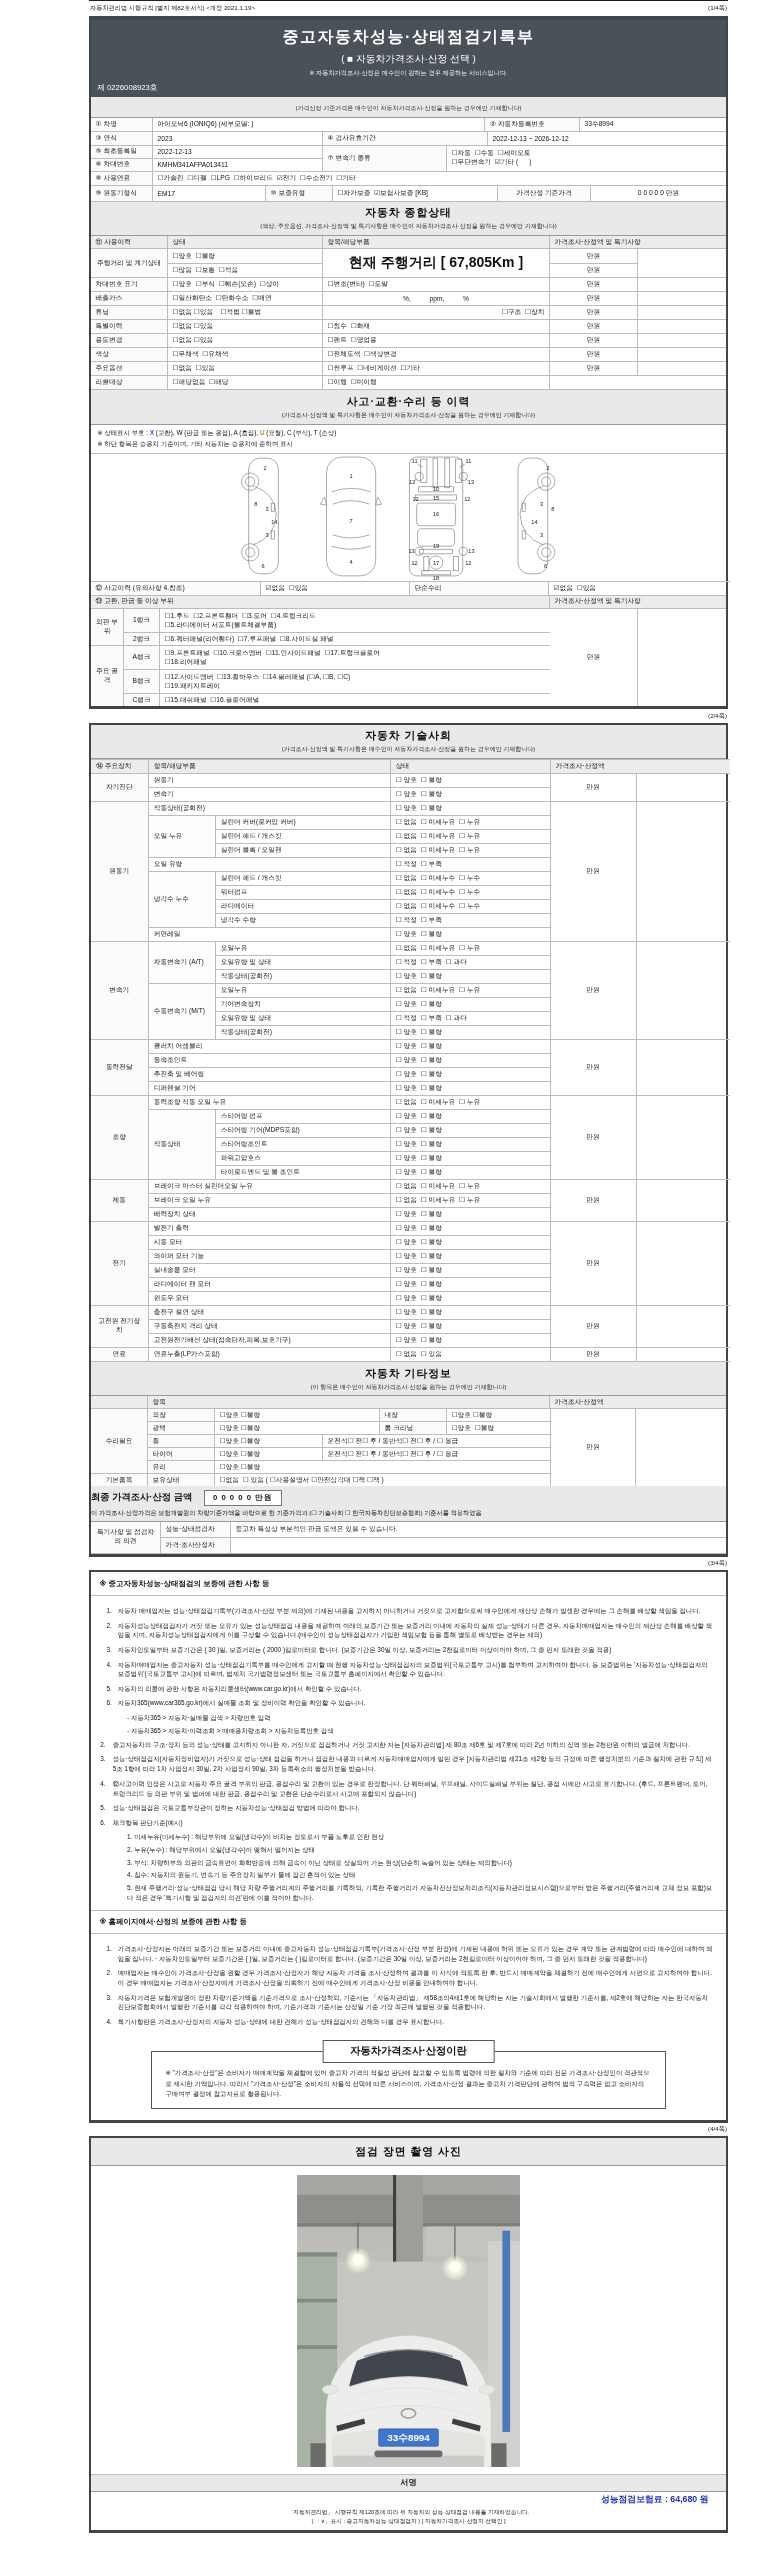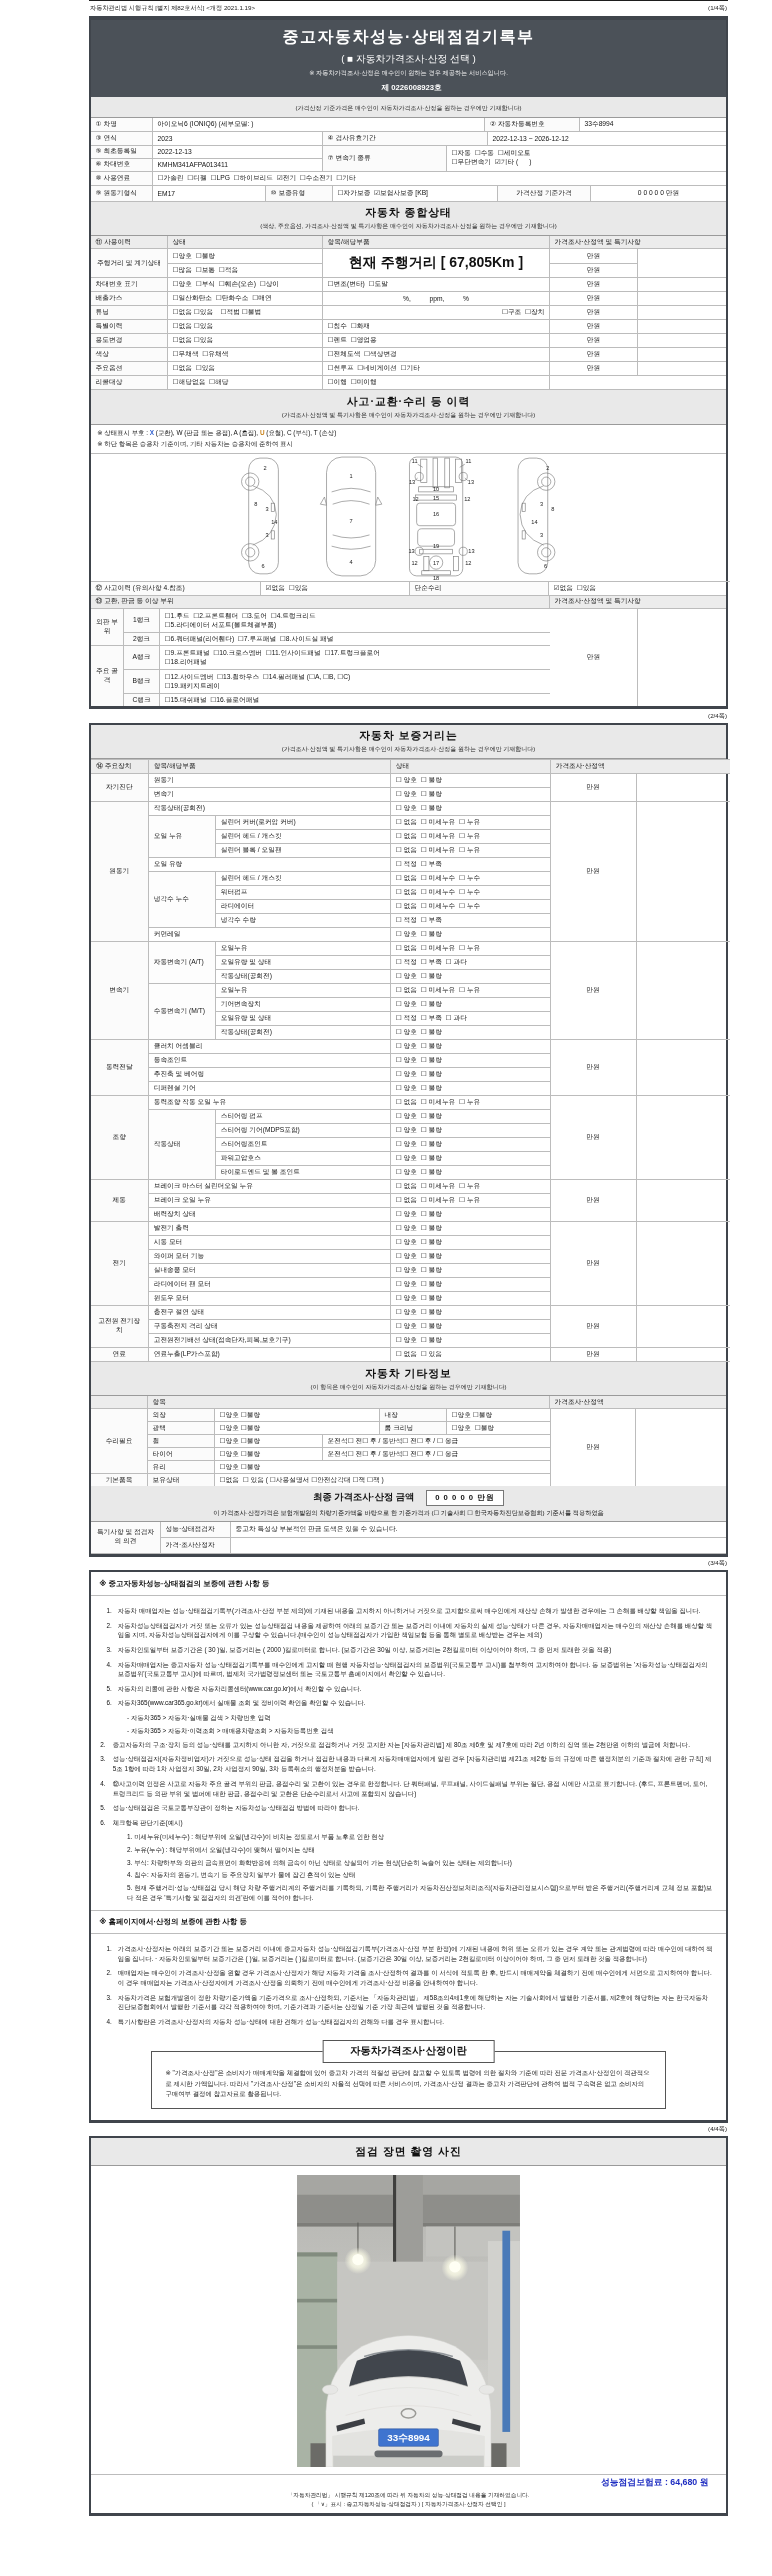--- a/index.html
+++ b/index.html
@@ -5,21 +5,21 @@
 *{box-sizing:border-box;margin:0;padding:0}
 html,body{width:773px;height:2576px;background:#fff;font-family:"Liberation Sans","DejaVu Sans",sans-serif;color:#111;overflow:hidden}
 .doc{width:639px;margin-left:89px}
 .topline{display:flex;justify-content:space-between;font-size:6.2px;padding:3.1px 1px 2.6px;border-top:1.5px solid #1d1d1d;color:#222}
 .page{border:2.1px solid #40454c;border-bottom-width:3.6px;background:#fff}
 .gapstrip{height:2.6px;background:#fff;border-bottom:2.1px solid #40454c}
 .dhead{background:#4b5158;color:#fff;text-align:center;padding:7.2px 0 3.1px;position:relative}
 .dhead .t1{font-size:16px;font-weight:bold;letter-spacing:1.5px}
 .dhead .t2{font-size:9.8px;margin-top:4.1px}
 .dhead .t3{font-size:6.2px;margin-top:3.6px;color:#f0f0f0}
-.dhead .docno{text-align:center;font-size:7.7px;font-weight:bold;padding:5.2px 0 1px 6.2px}
+.dhead .docno{text-align:left;font-size:7.7px;font-weight:normal;padding:5.2px 0 1px 6.2px}
 .band{background:#e9e9e9;text-align:center;padding:4.6px 0 3.6px;border-bottom:0.5px solid #9a9a9a}
 .band .bt{font-size:10.8px;font-weight:bold;letter-spacing:1px}
 .band .bs{font-size:6px;margin-top:2.1px;color:#222}
 .tbl{font-size:6.7px}
 .frow{display:flex;border-bottom:0.5px solid #bcbcbc;min-height:14px;align-items:stretch;white-space:pre-wrap}
 .fc{padding:1.5px 4.6px;display:flex;align-items:center;border-right:0.5px solid #bcbcbc}
 .fc.last,.frow .fc:last-child{border-right:none}
 .lab{background:#fbfbfb}
 .cen{justify-content:center;text-align:center}
 .vstack{display:flex;flex-direction:column}
@@ -35,21 +35,21 @@
 table.dt{border-collapse:collapse;width:100%;font-size:6.7px;table-layout:fixed}
 table.dt td,table.dt th{border:0.5px solid #bcbcbc;height:14px;padding:1px 5.2px;font-weight:normal;text-align:left;white-space:pre-wrap;overflow:hidden}
 table.dt th{background:#ececec}
 table.dt td:first-child,table.dt th:first-child{border-left:none}
 table.dt td:last-child,table.dt th:last-child{border-right:none}
 .dt-dev{background:#fbfbfb;text-align:center !important;width:57px}
 .dt-sub{background:#fdfdfd;width:67px}
 .dt-item{}
 .dt-status{}
 .dt-price{text-align:center !important}
-.finalband{background:#e9e9e9;border-bottom:0.5px solid #9a9a9a;padding:3.6px 0 3.1px;text-align:center}
+.finalband{background:#e9e9e9;border-bottom:0.5px solid #9a9a9a;padding:3.6px 0 3.1px;}
 .finalband .fl1{font-size:9.3px;font-weight:bold;display:inline-block;vertical-align:middle}
 .finalband .fv{display:inline-block;vertical-align:middle;border:0.5px solid #777;background:#fff;font-size:7.7px;font-weight:bold;padding:2.1px 8.2px;margin-left:9.3px;letter-spacing:1px}
 .finalband .fn{font-size:6.2px;margin-top:2.6px}
 .noticebody{padding:1px 0 0}
 .sechead{font-size:7.5px;font-weight:bold;padding:6.2px 8.2px;border-bottom:0.5px solid #bcbcbc}
 .n-wrap{padding:5.2px 13.4px 4.1px 15.5px}
 .n-item{display:flex;font-size:6.4px;line-height:1.55;margin:4.6px 0}
 .n-item .n-num{width:11.3px;flex:0 0 11.3px}
 .n-item.outer{margin-left:-6.2px}
 .n-item.outer .n-num{width:12.4px;flex:0 0 12.4px}
@@ -360,21 +360,21 @@
         <div class="fc cen" style="width:88px">만원</div>
         <div class="fc" style="flex:1"></div>
       </div>
     </div>
   </div>
 
   <div class="pagemark">(2/4쪽)</div>
 
   <div class="page">
     <div class="band">
-      <div class="bt">자동차 보증거리는</div>
+      <div class="bt">자동차 기술사회</div>
       <div class="bs">(가격조사·산정액 및 특기사항은 매수인이 자동차가격조사·산정을 원하는 경우에만 기재합니다)</div>
     </div>
     <table class="dt">
       <colgroup>
           <col style="width:57px">
           <col style="width:67px">
           <col style="width:175px">
           <col style="width:160px">
           <col style="width:86px">
           <col style="width:94px">
@@ -805,20 +805,21 @@
         <path d="M 76,486 L 130,472 L 132,482 L 78,497 Z" fill="#3c3f44"></path>
         <path d="M 356,486 L 302,472 L 300,482 L 354,497 Z" fill="#3c3f44"></path>
         <path d="M 68,506 Q 216,476 364,506 L 364,566 L 68,566 Z" fill="#e3e3e0"></path>
         <rect x="70" y="544" width="292" height="22" fill="#cbccc8"></rect>
         <rect x="150" y="534" width="132" height="13" rx="6" fill="#6a6d70"></rect>
         <ellipse cx="216" cy="462" rx="14" ry="9" fill="none" stroke="#9a9a96" stroke-width="3"></ellipse>
         <rect x="158" y="492" width="116" height="34" rx="3" fill="#3f74cf" stroke="#2a4f97"></rect>
         <text x="216" y="516" text-anchor="middle" font-size="19" font-weight="bold" fill="#ffffff">33수8994</text>
       </svg>
     </div>
+    <div class="sigband">서명</div>
     <div class="fee">성능점검보험료 : 64,680 원</div>
     <div class="signotes">
       <div>「자동차관리법」 시행규칙 제120조에 따라 위 자동차의 성능·상태점검 내용을 기재하였습니다.</div>
       <div>( 「∨」표시 : 중고자동차성능·상태점검자 )   [ 자동차가격조사·산정자 선택인 ]</div>
     </div>
   </div>
 
 </div>
 
 

